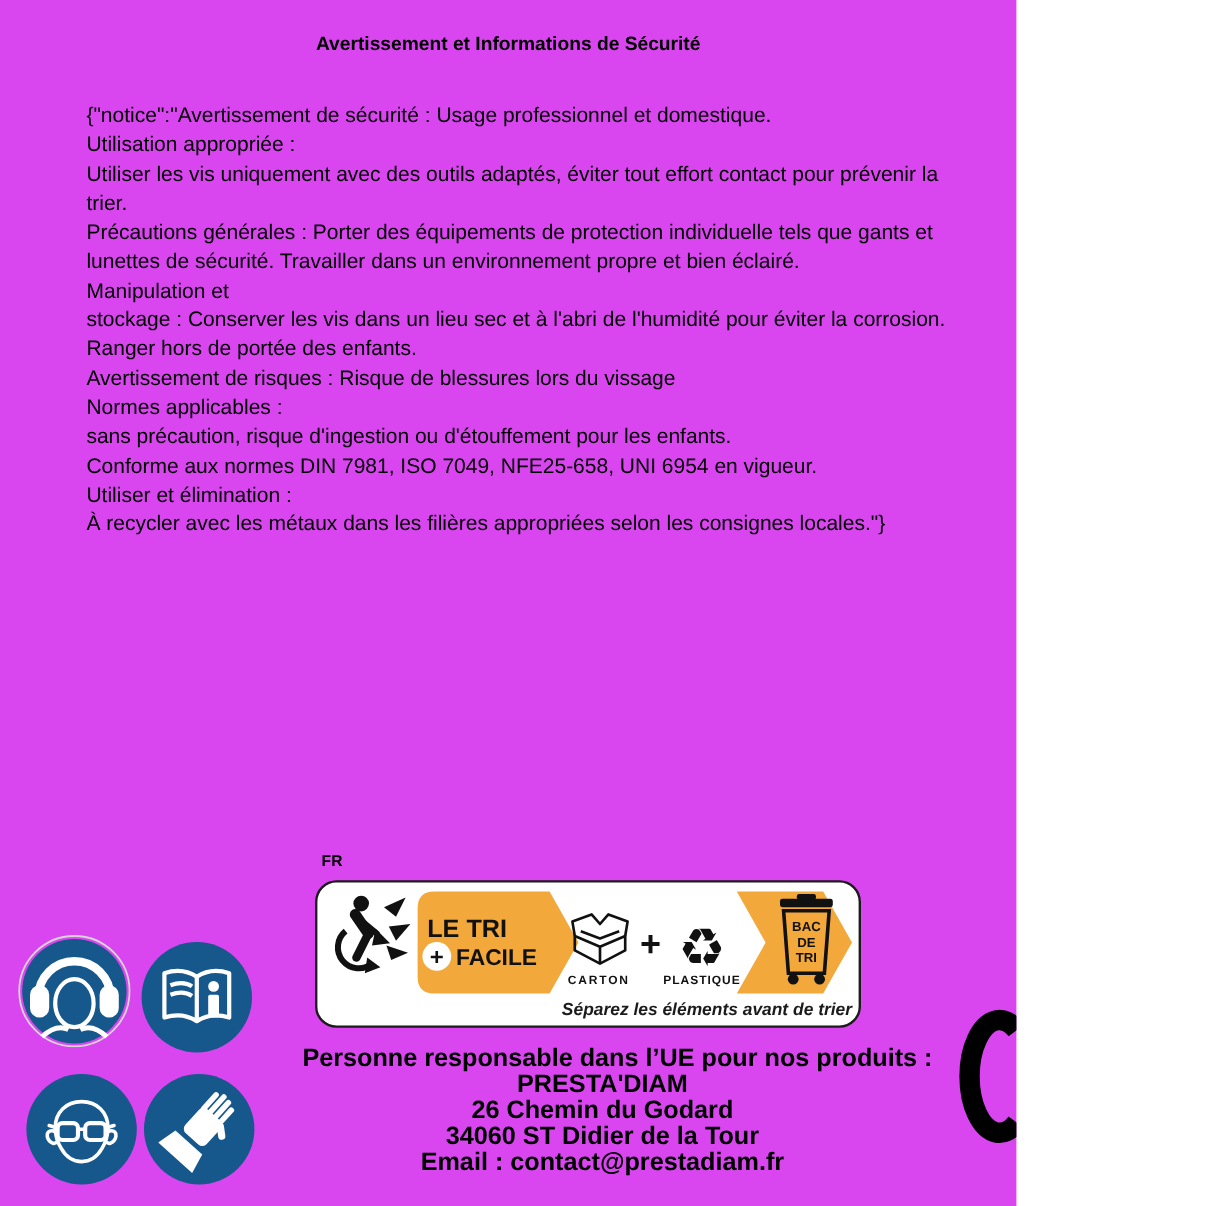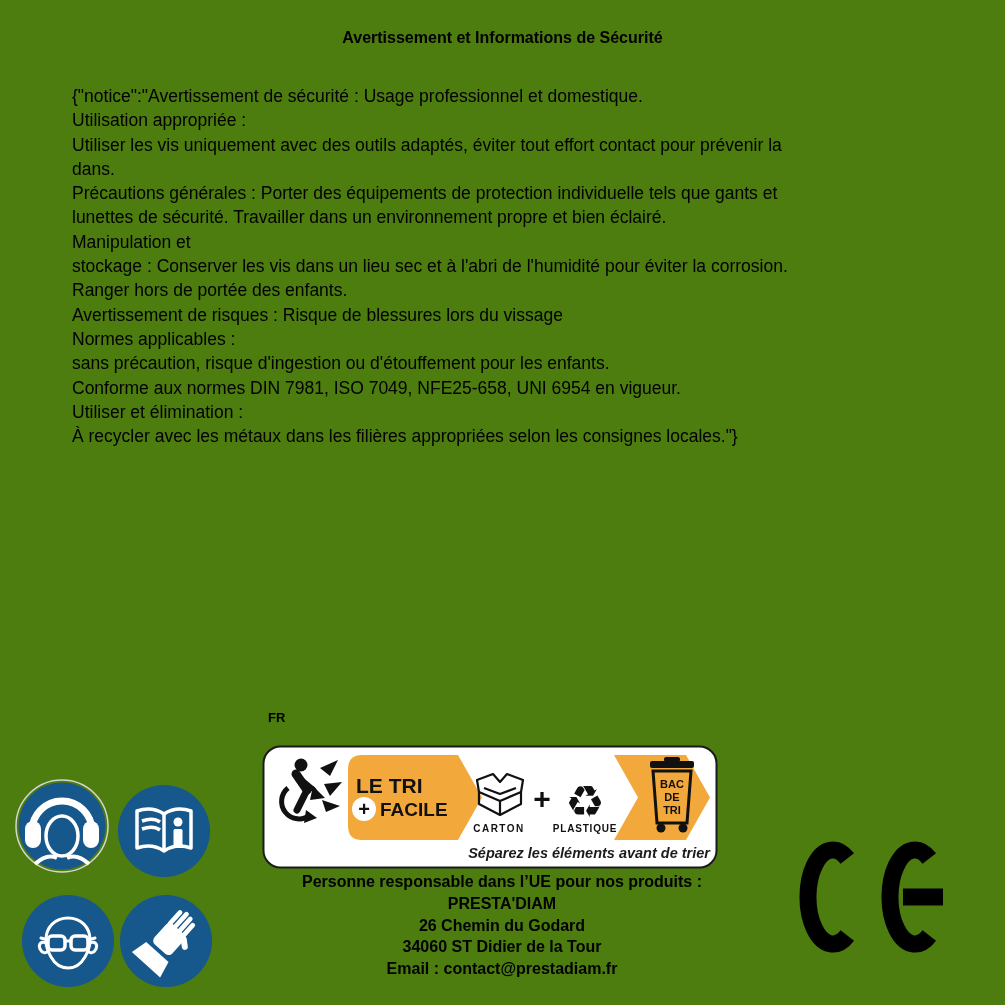--- a/index.html
+++ b/index.html
@@ -1,45 +1,45 @@
 <!DOCTYPE html>
 <html><head>
 <meta charset="utf-8">
 <style>
   html,body{margin:0;padding:0;background:#fff;}
-  #page{position:relative;width:1005px;height:1005px;background:#4d7c0f;overflow:hidden;
+  #page{position:relative;width:847px;height:1005px;background:#d946ef;overflow:hidden;
         font-family:"Liberation Sans","DejaVu Sans",sans-serif;color:#000;}
   .title{position:absolute;top:29px;left:0;width:100%;text-align:center;
          font-size:16px;font-weight:bold;}
   .notice{position:absolute;left:72px;top:84px;width:900px;font-size:17.5px;line-height:24.3px;}
   .notice div{white-space:nowrap;}
   .fr-label{position:absolute;left:268px;top:710px;font-size:13px;font-weight:bold;}
-  .tri-label{position:absolute;left:262px;top:733px;width:456px;height:124px;margin-top:12px;}
+  .tri-label{position:absolute;left:262px;top:733px;width:456px;height:124px;}
   .picto{position:absolute;width:94px;height:94px;}
   .picto-1{left:15px;top:779px;}
   .picto-2{left:117px;top:784px;}
   .picto-3{left:21px;top:894px;}
   .picto-4{left:119px;top:894px;}
   .responsible{position:absolute;left:252px;top:871px;width:500px;text-align:center;
-               font-size:16px;font-weight:bold;line-height:21.8px;}
+               font-size:21px;font-weight:bold;line-height:21.8px;}
   .responsible div{white-space:nowrap;}
   .ce{position:absolute;left:793px;top:841px;width:152px;height:112px;}
 </style>
 </head>
 <body>
 
 <div id="page">
 
   <div class="title">Avertissement et Informations de Sécurité</div>
 
   <div class="notice">
       <div>{"notice":"Avertissement de sécurité : Usage professionnel et domestique.</div>
       <div>Utilisation appropriée :</div>
       <div>Utiliser les vis uniquement avec des outils adaptés, éviter tout effort contact pour prévenir la</div>
-      <div>dans.</div>
+      <div>trier.</div>
       <div>Précautions générales : Porter des équipements de protection individuelle tels que gants et</div>
       <div>lunettes de sécurité. Travailler dans un environnement propre et bien éclairé.</div>
       <div>Manipulation et</div>
       <div>stockage : Conserver les vis dans un lieu sec et à l'abri de l'humidité pour éviter la corrosion.</div>
       <div>Ranger hors de portée des enfants.</div>
       <div>Avertissement de risques : Risque de blessures lors du vissage</div>
       <div>Normes applicables :</div>
       <div>sans précaution, risque d'ingestion ou d'étouffement pour les enfants.</div>
       <div>Conforme aux normes DIN 7981, ISO 7049, NFE25-658, UNI 6954 en vigueur.</div>
       <div>Utiliser et élimination :</div>

